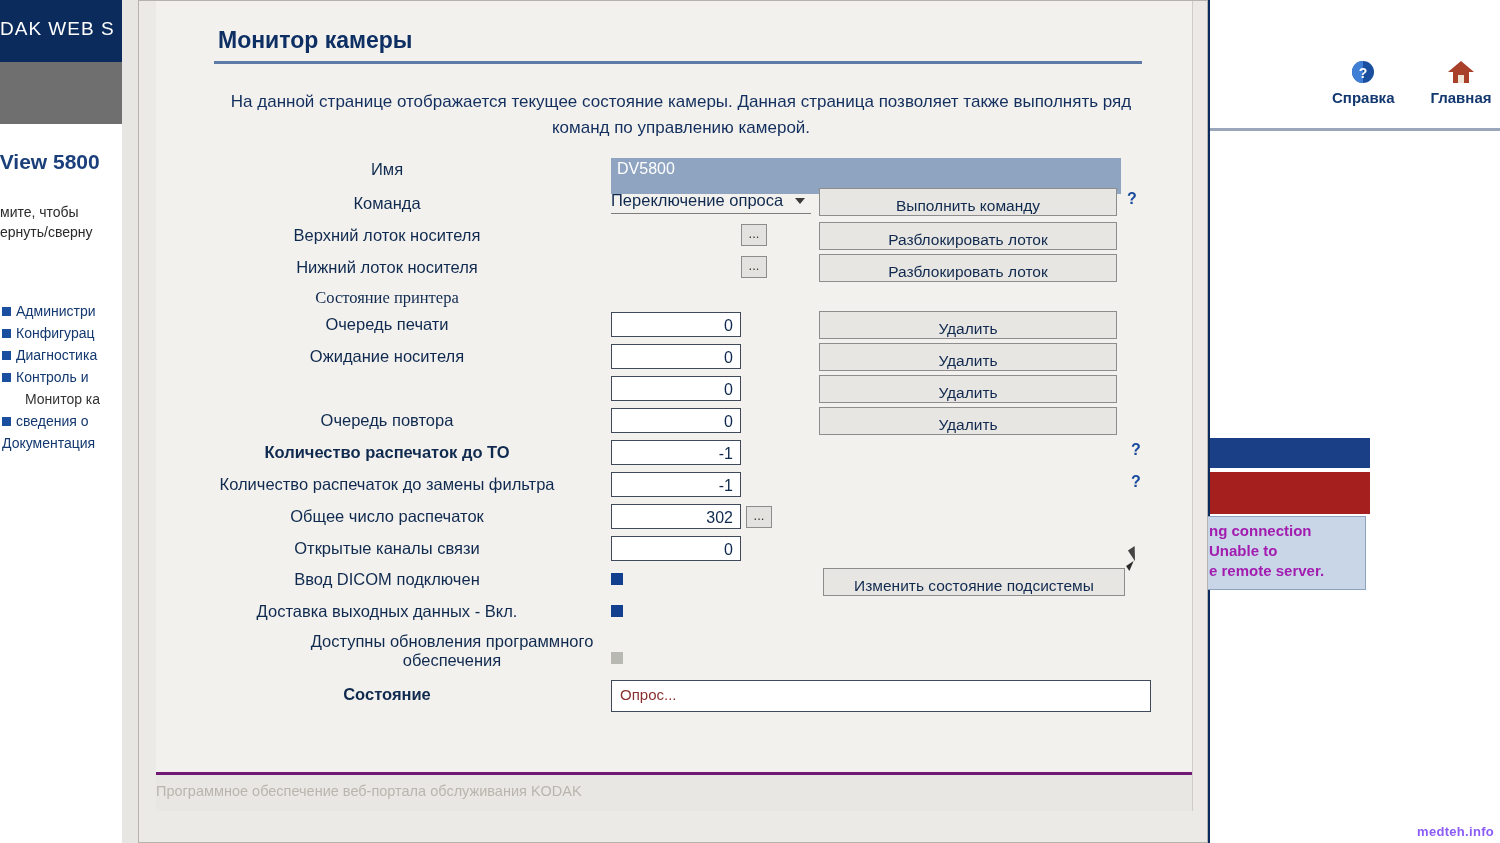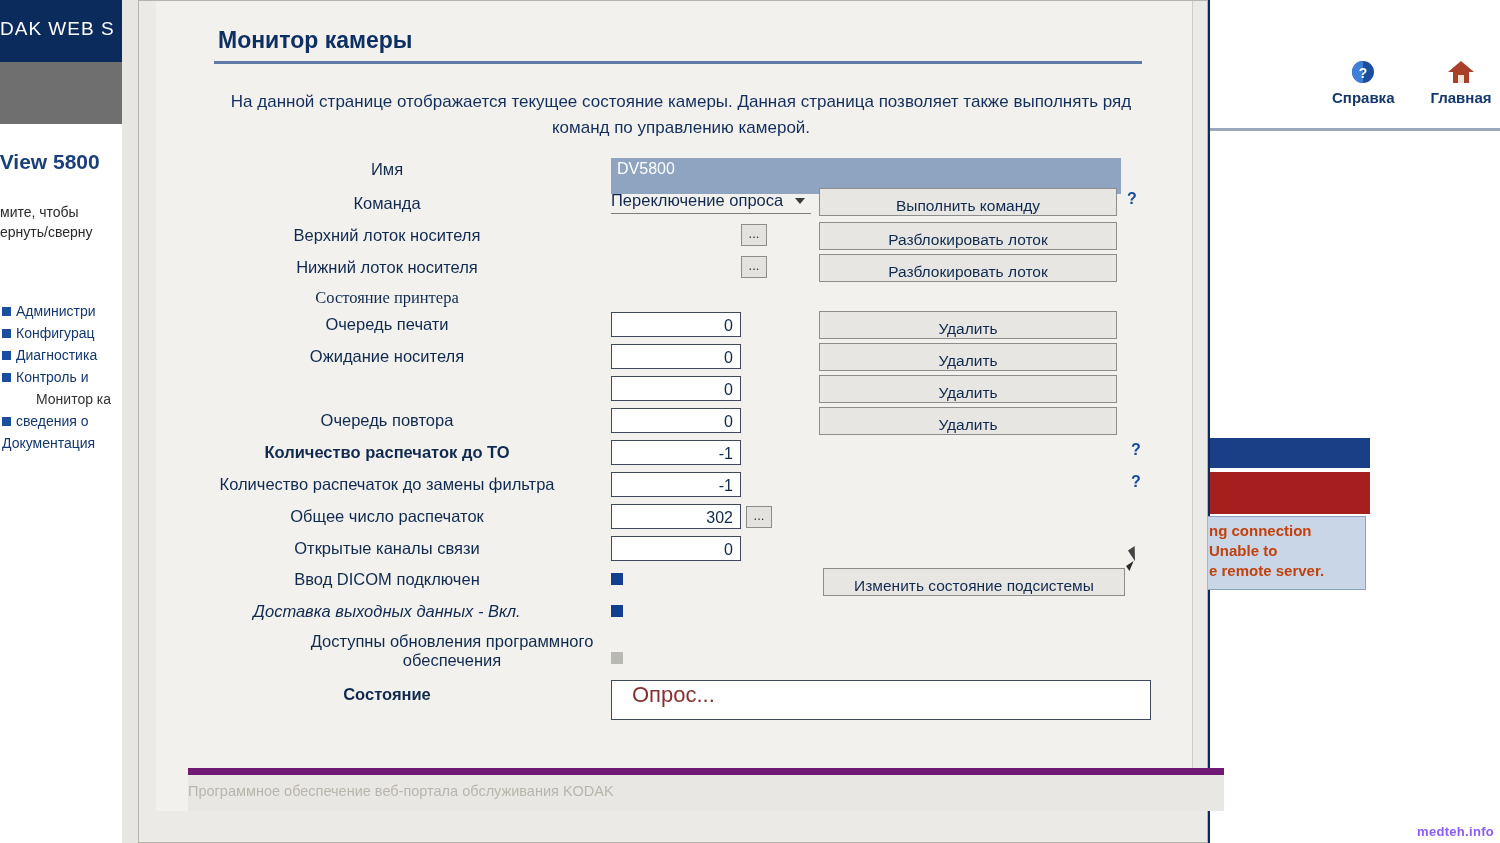--- a/index.html
+++ b/index.html
@@ -84,21 +84,21 @@
     font-size: 14px;
     white-space: nowrap;
     overflow: hidden;
   }
   .bg-left .lf-bullet {
     width: 9px; height: 9px;
     background: #1a4fa0;
     flex: 0 0 auto;
     margin-left: 2px;
   }
-  .bg-left .lf-item.sub { padding-left: 36px; color: #333; }
+  .bg-left .lf-item.sub { padding-left: 25px; color: #333; }
   .bg-left .lf-item.plain { padding-left: 2px; color: #12386f; }
 
   
   .bg-right {
     position: absolute;
     left: 1192px; top: 0;
     width: 308px; height: 843px;
     background: #ffffff;
   }
   .bg-right .rt-strip {
@@ -140,21 +140,21 @@
   .bg-right .bar-red {
     position: absolute;
     left: 18px; top: 472px; width: 160px; height: 42px;
     background: #a51f1f;
   }
   .bg-right .conn-box {
     position: absolute;
     left: 14px; top: 516px; width: 160px; height: 74px;
     background: #c9d6e8;
     border: 1px solid #8fa2bd;
-    color: #c2410c;
+    color: #a21caf;
     font-size: 15px;
     font-weight: bold;
     line-height: 20px;
     padding: 4px 2px 0 2px;
     box-sizing: border-box;
     white-space: nowrap;
     overflow: hidden;
   }
   .watermark {
     position: absolute;
@@ -302,37 +302,36 @@
   .chk {
     position: absolute;
     left: 455px;
     width: 12px; height: 12px;
     background: #12408f;
   }
   .chk.off { background: #b9b9b4; }
   .status-box {
     position: absolute;
     left: 455px;
-    width: 540px; height: 40px;
+    width: 540px; height: 32px;
     background: #ffffff;
     border: 1px solid #3f4a5c;
     color: #8a2f2f;
-    font-size: 22px;
+    font-size: 15px;
     line-height: 28px;
-    padding-left: 20px;
+    padding-left: 8px;
     box-sizing: border-box;
   }
   .dlg-footer {
     position: absolute;
     left: 0; bottom: 0;
     width: 1036px;
     height: 36px;
     background: #e9e7e3;
-    border-top: 7px solid #701a75;
-    margin-left: 32px;
+    border-top: 3px solid #701a75;
   }
   .dlg-footer span {
     position: absolute;
     left: 0; top: 8px;
     color: #b9b5ae;
     font-size: 14.5px;
   }
 
   .cursor {
     position: absolute;
@@ -523,21 +522,21 @@
 
         <div class="row">
           <div class="lbl" style="right:580px; top:4px;">Ввод DICOM подключен</div>
           <div class="chk" style="top:7px;"></div>
           <div class="act-btn" style="left:667px; top:2px; width:300px;">
             <span>Изменить состояние подсистемы</span>
           </div>
         </div>
 
         <div class="row">
-          <div class="lbl" style="right:580px; top:4px;font-style:italic;">Доставка выходных данных - Вкл.</div>
+          <div class="lbl" style="right:580px; top:4px;">Доставка выходных данных - Вкл.</div>
           <div class="chk" style="top:7px;"></div>
         </div>
 
         <div class="row" style="height:50px;">
           <div class="lbl two-line" style="right:580px; top:2px; width:320px;">Доступны обновления программного<br>обеспечения</div>
           <div class="chk off" style="top:22px;"></div>
         </div>
 
         <div class="row" style="height:40px;">
           <div class="lbl" style="right:580px; top:5px; font-weight:bold;">Состояние</div>

